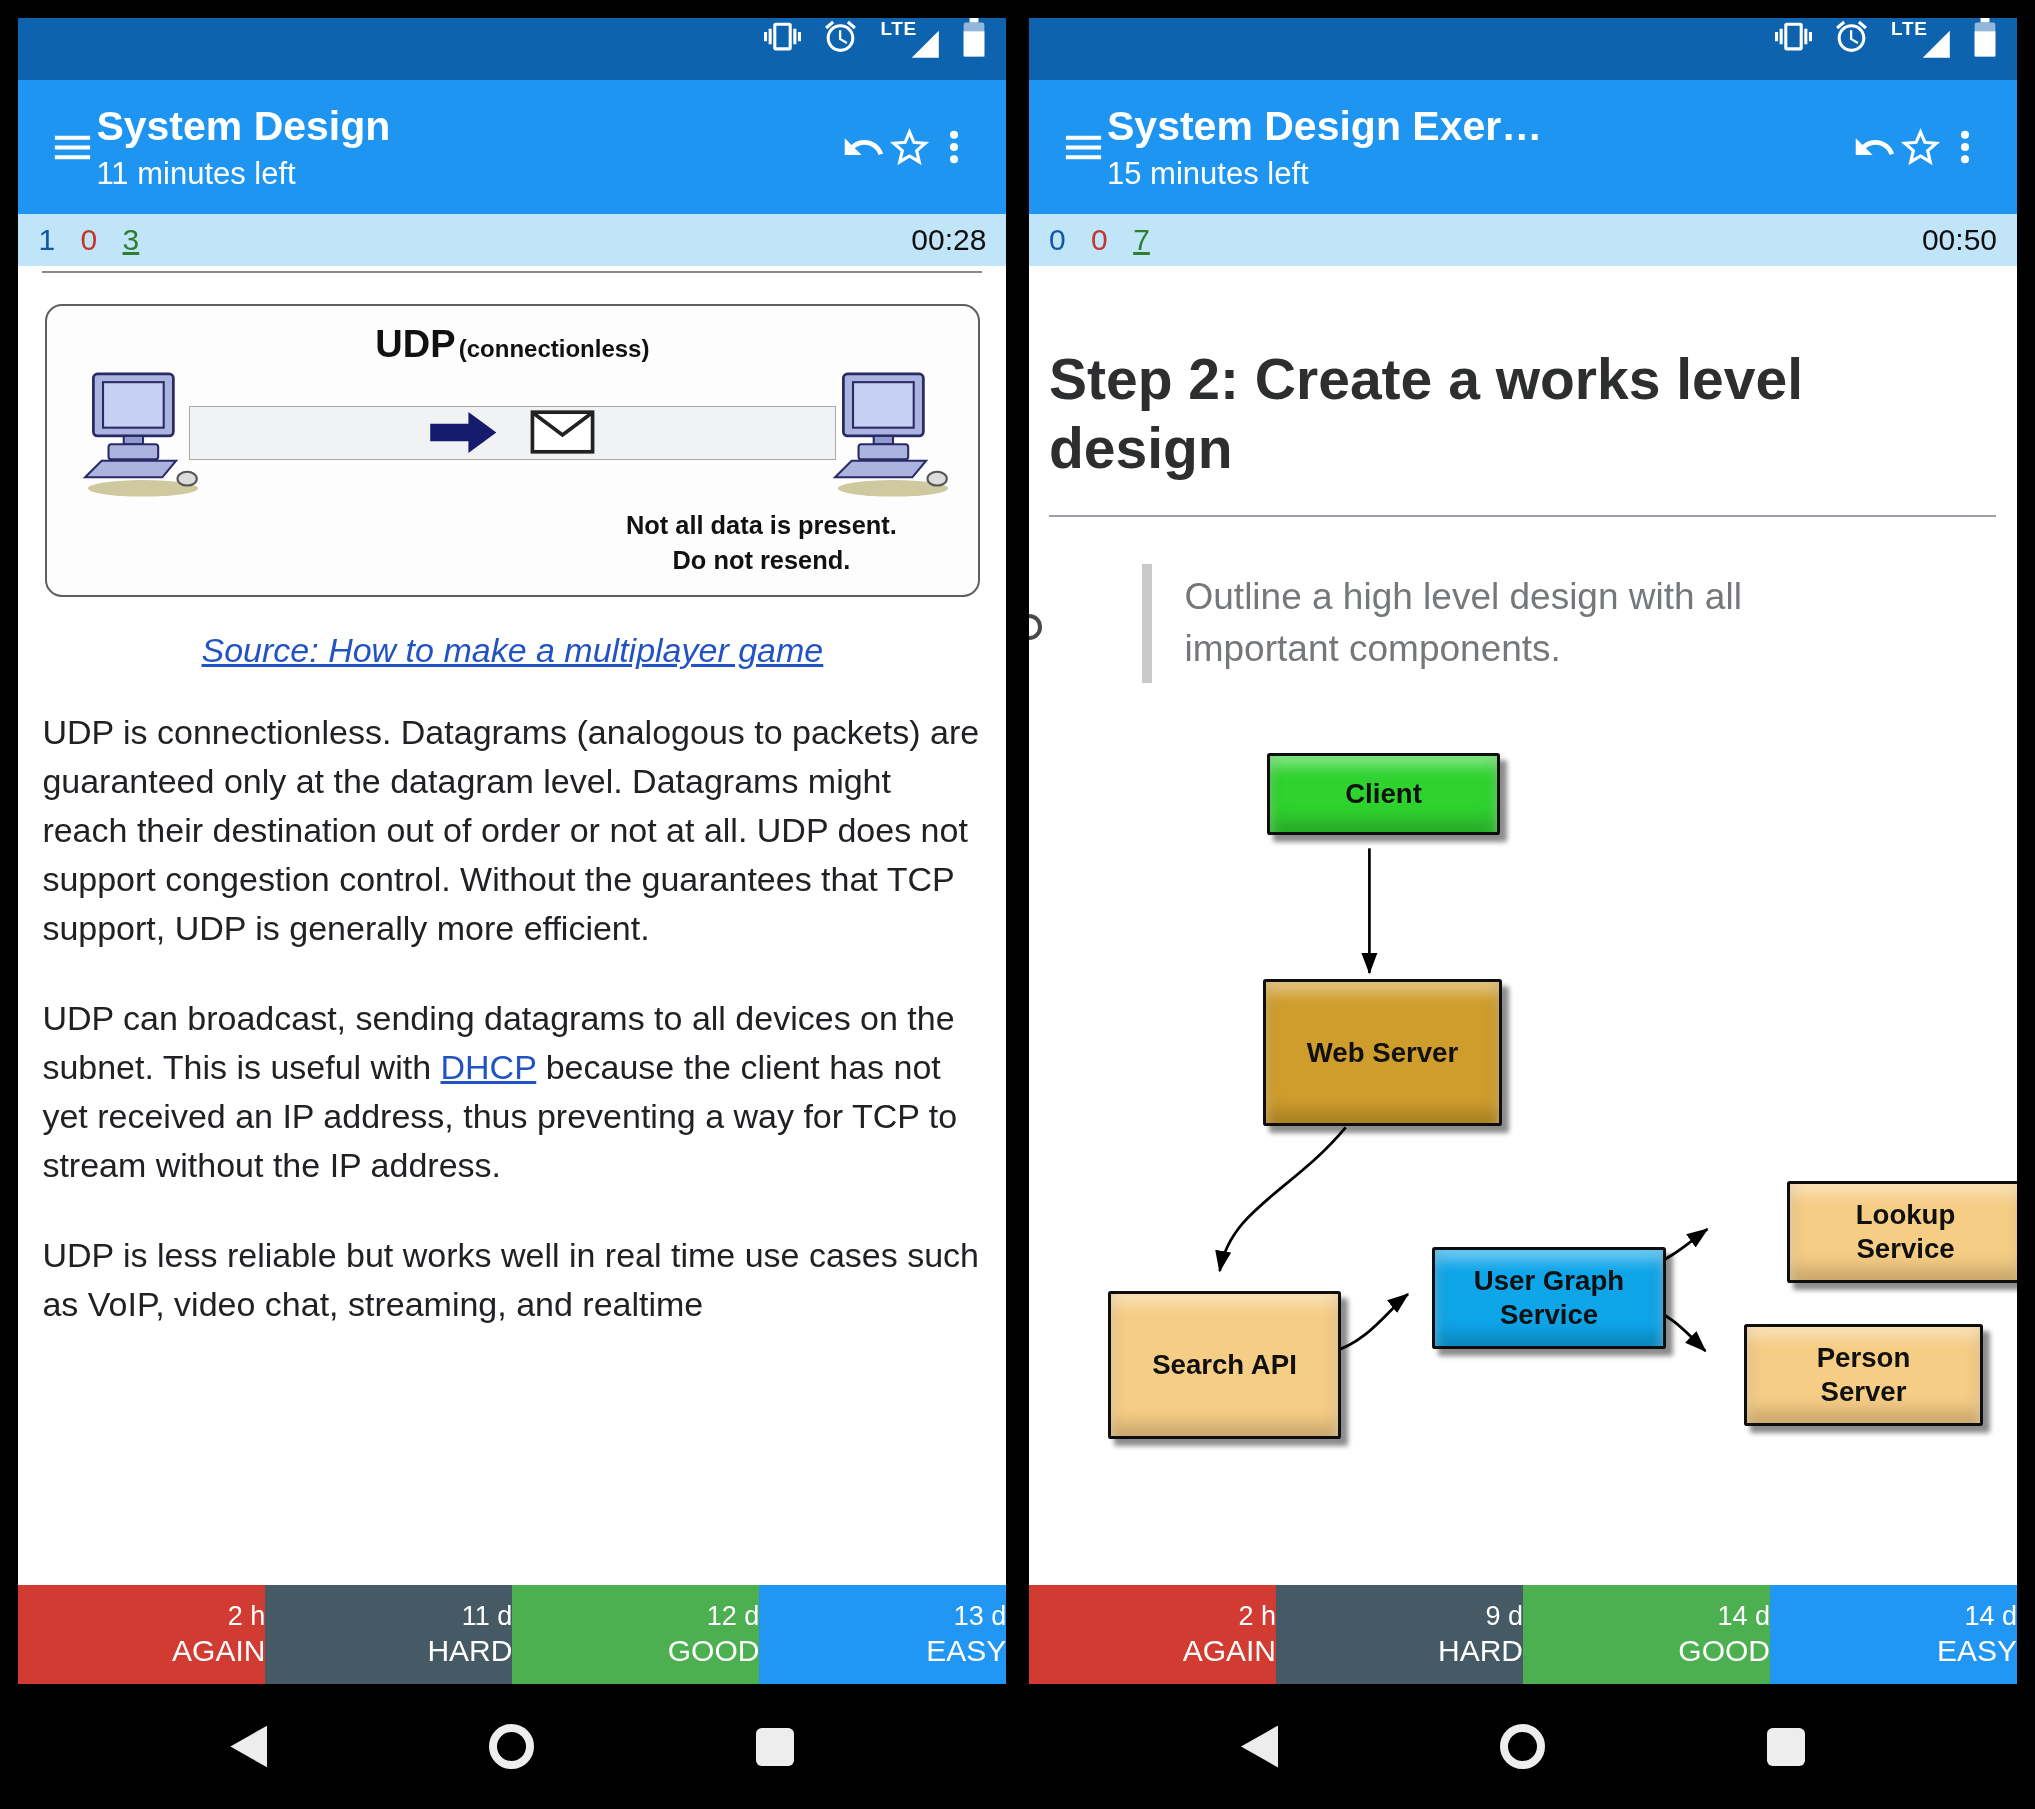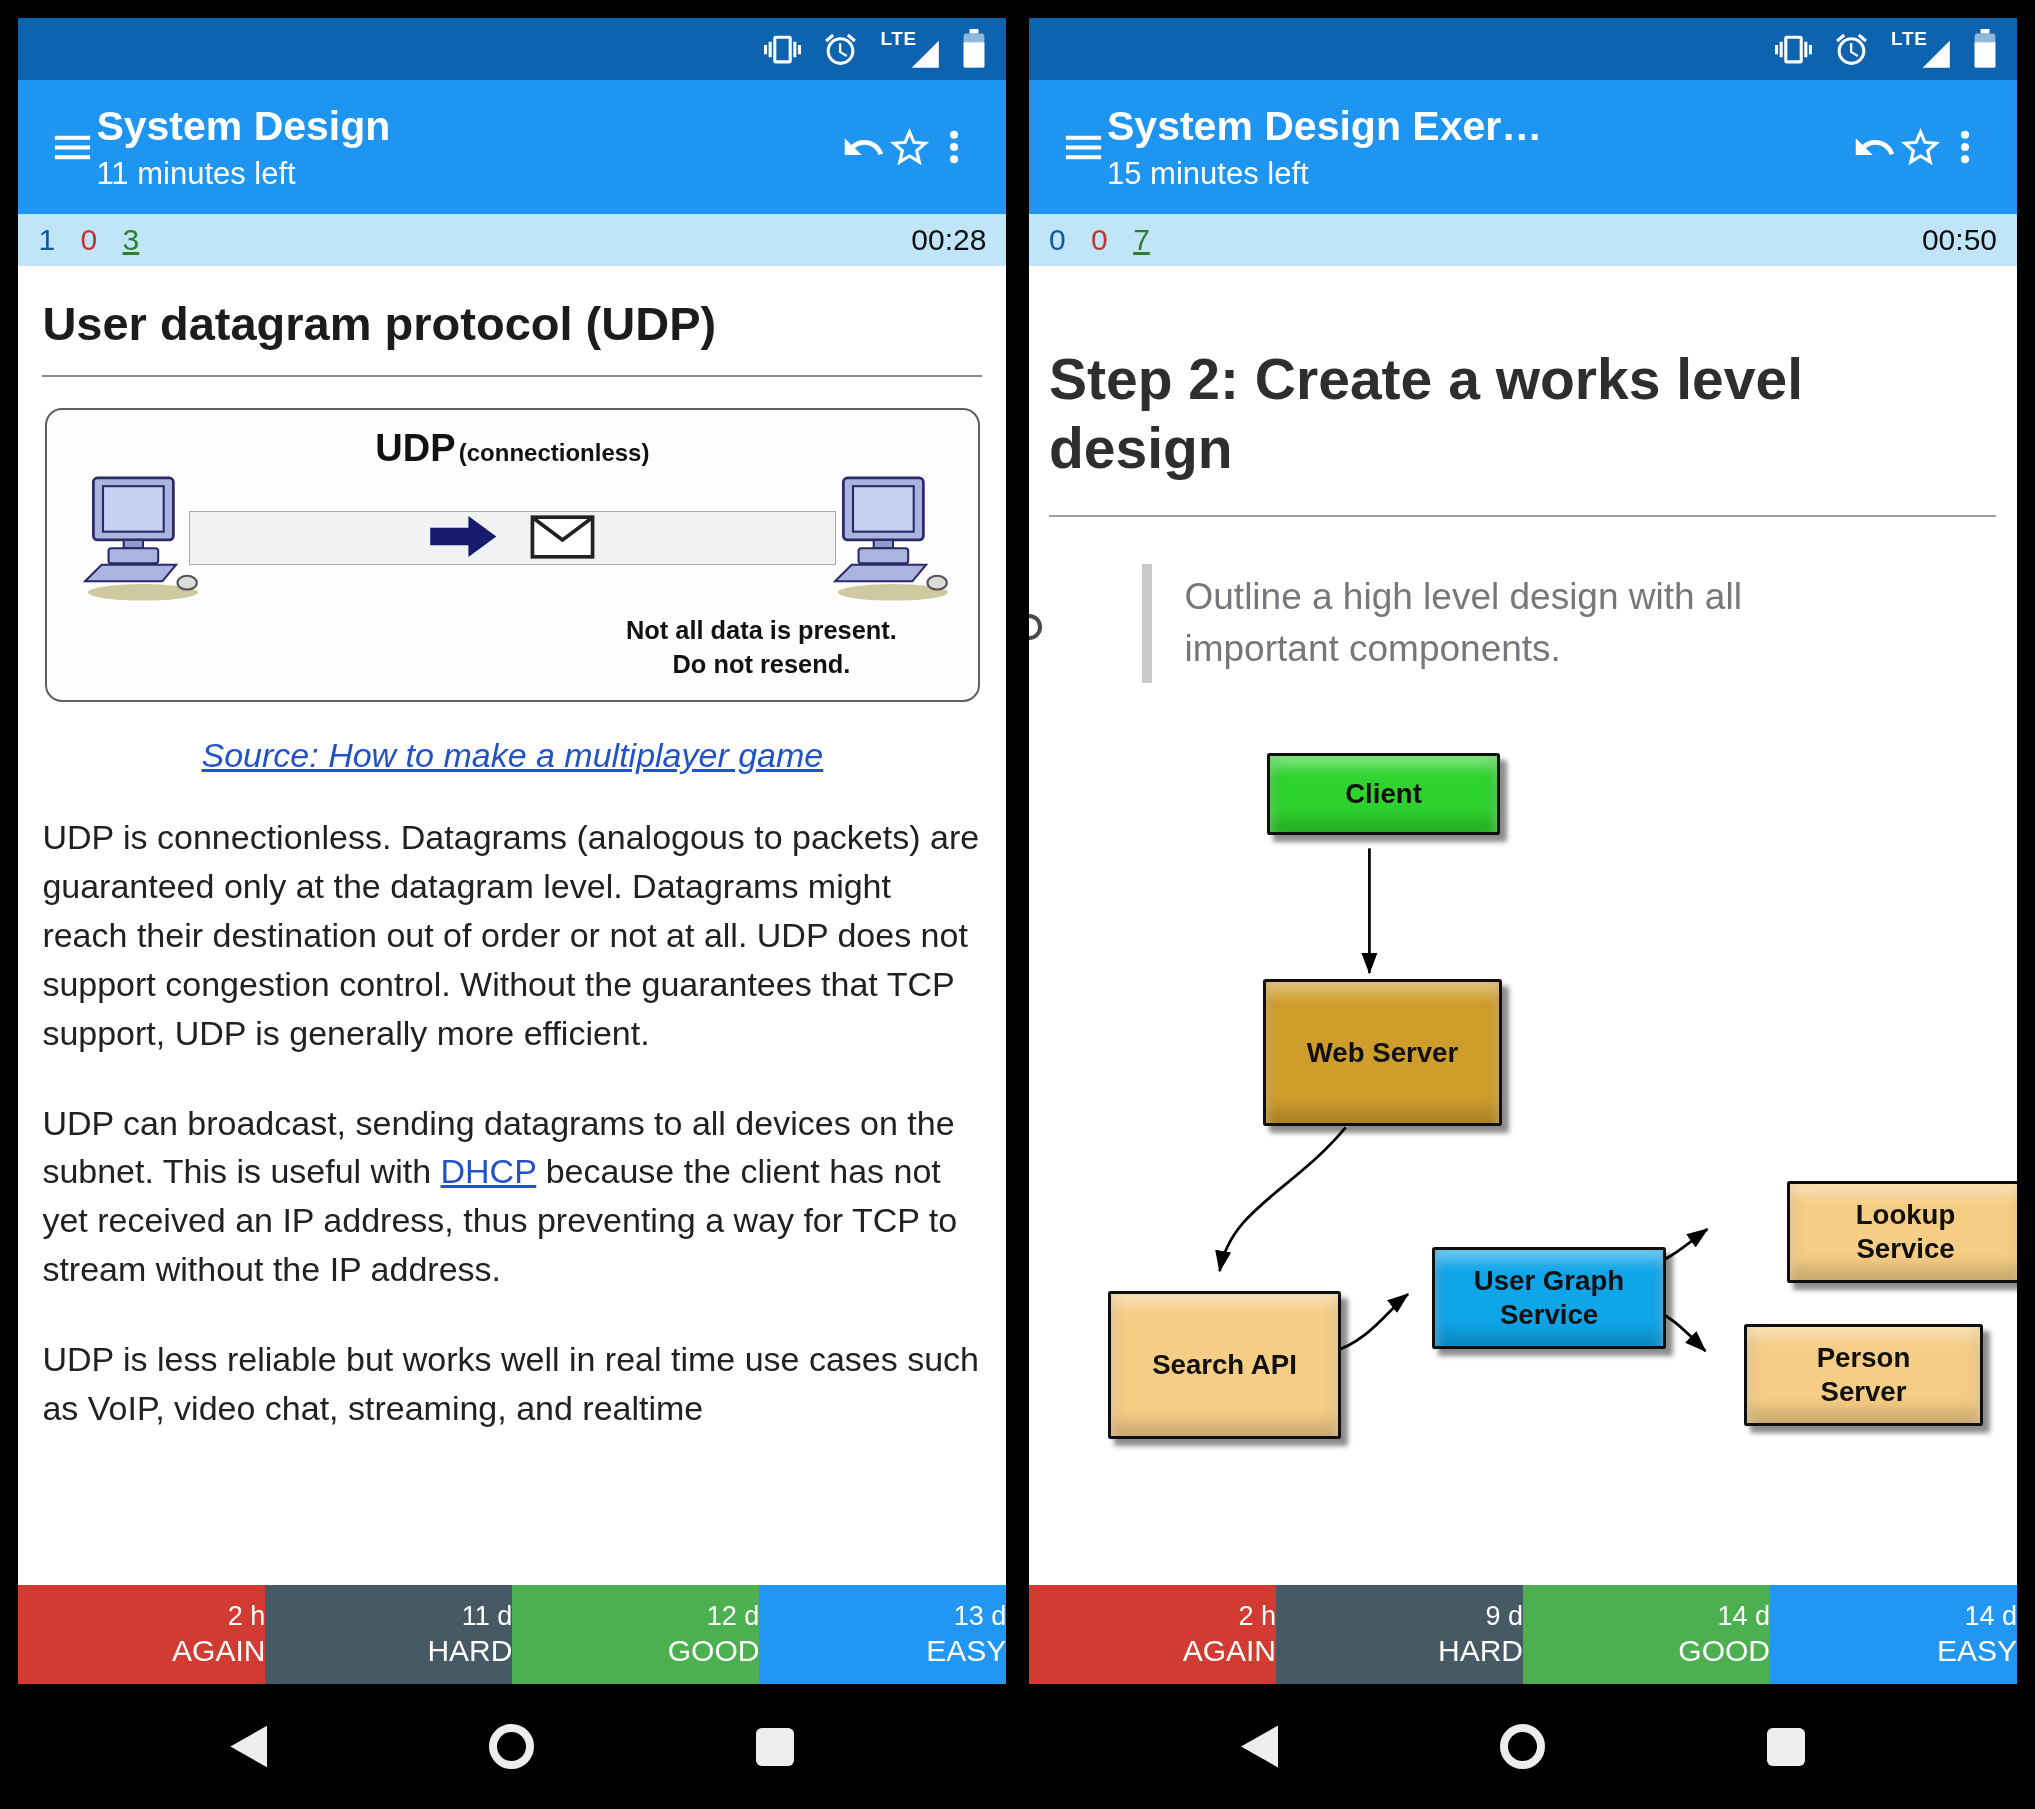--- a/index.html
+++ b/index.html
@@ -6,21 +6,21 @@
   html,body{background:#000}
   body{width:2035px;height:1809px;position:relative;overflow:hidden;
        font-family:"Liberation Sans","DejaVu Sans",sans-serif}
 
   .phone{position:absolute;top:18.4px;width:988px;height:1666px;background:#fff;
          display:flex;flex-direction:column;overflow:hidden}
   .phone-left{left:18.4px}
   .phone-right{left:1029px}
 
   
-  .statusbar{flex:none;height:62px;background:#0d63ad;display:flex;align-items:center;
+  .statusbar{flex:none;height:62px;background:#0d63ad;display:flex;align-items:flex-start;
              justify-content:flex-end;gap:21px;padding:0 20px}
   .statusbar svg{display:block}
   .signal{position:relative;width:61px;height:42px}
   .lte{position:absolute;left:0;top:0;font-size:19px;font-weight:bold;color:#fff;letter-spacing:0.7px}
   .signal svg{position:absolute;right:0;bottom:0}
 
   
   .appbar{flex:none;height:134px;background:#1f95f2;display:flex;align-items:center;
           padding:0 31px;color:#fff}
   .icon-btn{flex:none;display:flex;justify-content:center;align-items:center;cursor:pointer}
@@ -162,21 +162,20 @@
 
   <div class="counterbar">
     <span class="cnt-new">1</span>
     <span class="cnt-learn">0</span>
     <span class="cnt-due">3</span>
     <span class="cnt-timer">00:28</span>
   </div>
 
   <div class="content">
     <div class="content-inner">
-      <h1 class="card-title">User datagram protocol (UDP)</h1>
       <hr class="rule">
 
       <div class="figure">
         <div class="figure-title">
           <span class="fig-big">UDP</span>
           <span class="fig-small">(connectionless)</span>
         </div>
         <div class="figure-row">
           <span class="pc">
             <svg viewBox="0 0 100 95" width="139" height="131">

